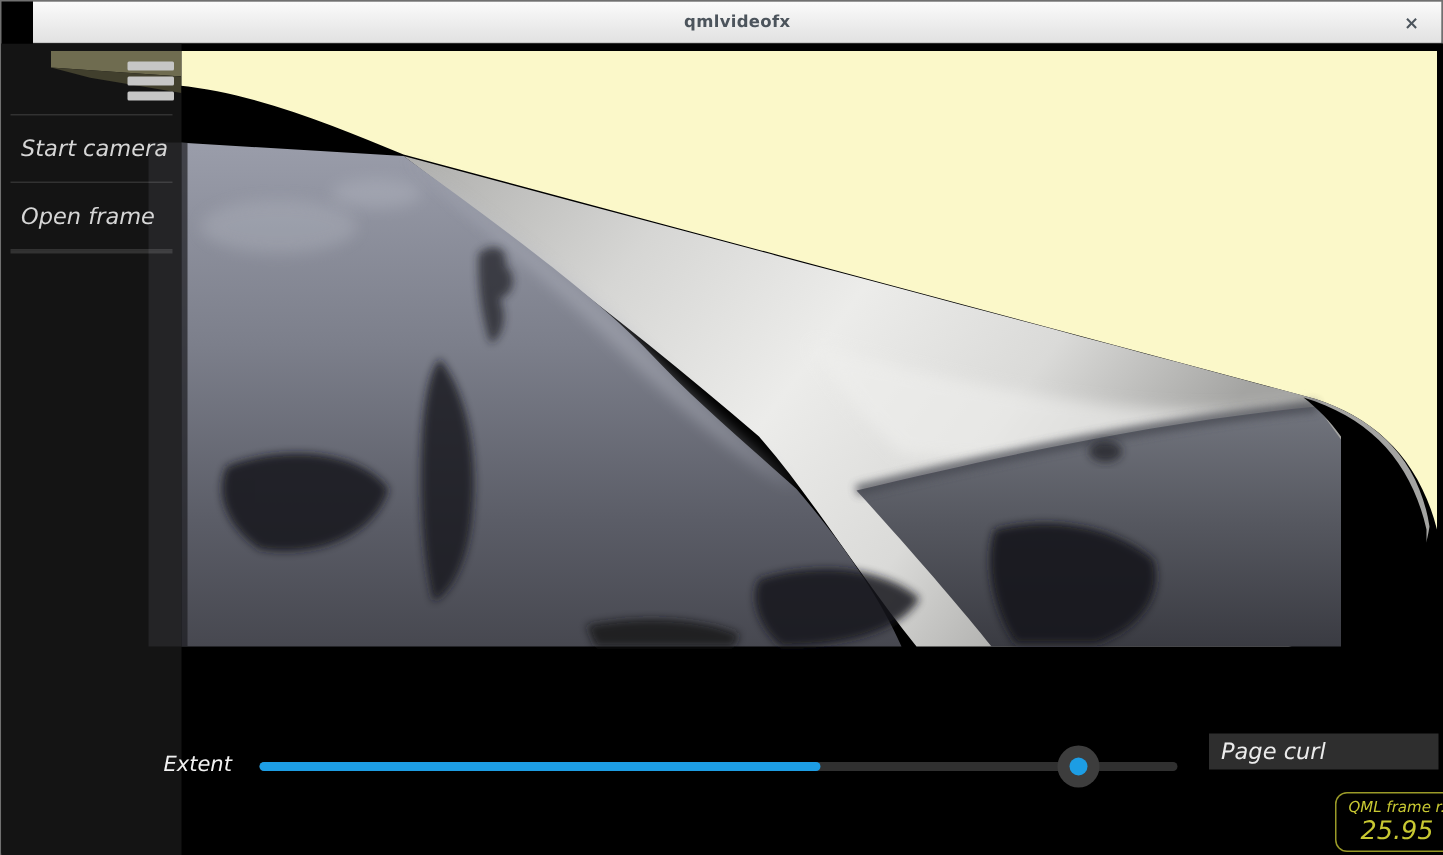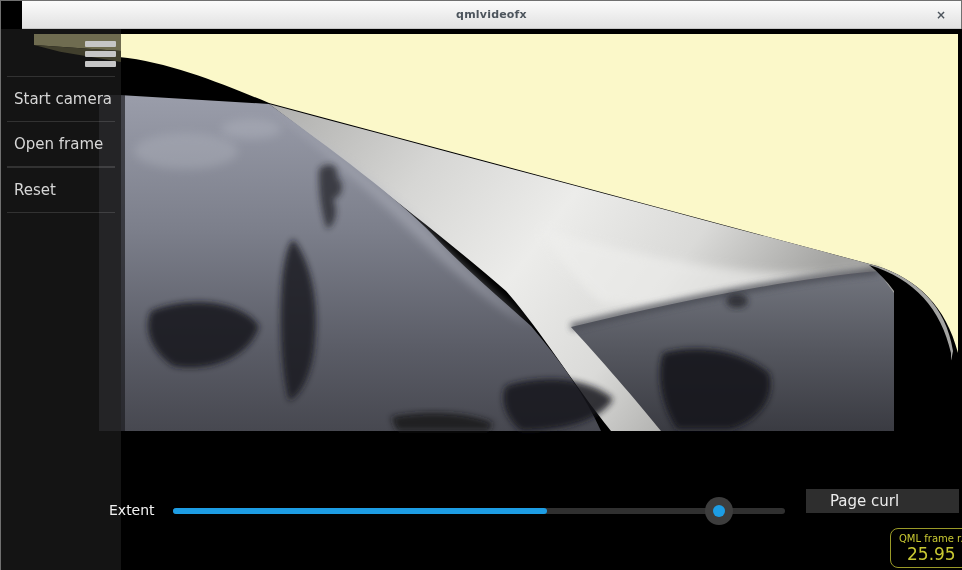--- a/index.html
+++ b/index.html
@@ -10,21 +10,21 @@
   
   .titlebar { height:28px; background:linear-gradient(#fbfbfb,#e9e9e9 70%,#e2e2e2);
               border-bottom:1px solid #c6c6c6; position:relative;margin-left:21px; }
   .titlebar .title { position:absolute; left:0; right:0; top:7px; text-align:center;
                      font-size:11px; font-weight:bold; color:#4c545c; letter-spacing:.2px; }
   .titlebar .close { position:absolute; right:12px; top:6px; width:16px; height:16px;
                      font-size:12px; font-weight:bold; color:#4c545c; text-align:center;
                      line-height:16px; cursor:default; }
 
   
-  .main { position:relative; width:962px; height:542px; background:#000; overflow:hidden; }
+  .main { position:relative; width:962px; height:542px; background:#000; overflow:hidden;font-style:italic; }
   .scene { position:absolute; left:0; top:0; }
 
   
   .sidebar { position:absolute; left:0; top:0; width:120px; height:542px;
              background:#141414; overflow:hidden; }
   .sb-olive1 { position:absolute; left:33px; top:5px; width:87px; height:17px;
                background:#6f6c50; clip-path:polygon(0 0,100% 0,100% 100%,0 65%); }
   .sb-olive2 { position:absolute; left:33px; top:16px; width:87px; height:17px;
                background:#413f2d; clip-path:polygon(0 0,100% 35%,100% 100%,30% 40%); }
   .sb-strip { position:absolute; left:98px; top:66px; width:22px; height:336px;
@@ -43,21 +43,21 @@
   .slider .track { position:absolute; left:0; top:11px; width:612px; height:6px;
                    background:#303030; border-radius:3px; }
   .slider .fill { position:absolute; left:0; top:11px; width:374px; height:6px;
                   background:var(--accent,#1d9de4); border-radius:3px; }
   .slider .handle { position:absolute; left:532px; top:0; width:28px; height:28px;
                     background:#3d3d3d; border-radius:50%; }
   .slider .handle .dot { position:absolute; left:8px; top:8px; width:12px; height:12px;
                          background:var(--accent,#1d9de4); border-radius:50%; }
   .effect-button { position:absolute; left:805px; top:460px; width:153px; height:24px;
                    background:#2e2e2e; color:#ececec; font-size:15px; line-height:24px;
-                   padding-left:24px; cursor:default; }
+                   padding-left:8px; cursor:default; }
   .fps-box { position:absolute; left:889px; top:499px; width:95px; height:40px;
              border:1px solid #9a9a28; border-radius:8px; padding:4px 6px 2px 8px;
              overflow:hidden; white-space:nowrap; }
   .fps-label { font-size:10px; color:var(--fps,#c8c832); }
   .fps-value { font-size:17px; color:var(--fps,#c8c832); padding-left:8px; }
 </style>
 </head>
 <body>
 
 <div class="window">
@@ -148,21 +148,20 @@
           <span></span>
           <span></span>
       </div>
       <div class="menu">
         <div class="menu-sep"></div>
         <div class="menu-item">Start camera</div>
         <div class="menu-sep"></div>
         <div class="menu-item">Open frame</div>
         <div class="menu-sep"></div>
         <div class="menu-sep"></div>
-        <div class="menu-item">Reset</div>
         <div class="menu-sep"></div>
       </div>
     </div>
 
     <div class="extent-label">Extent</div>
     <div class="slider">
       <div class="track"></div>
       <div class="fill"></div>
       <div class="handle">
         <div class="dot"></div>

